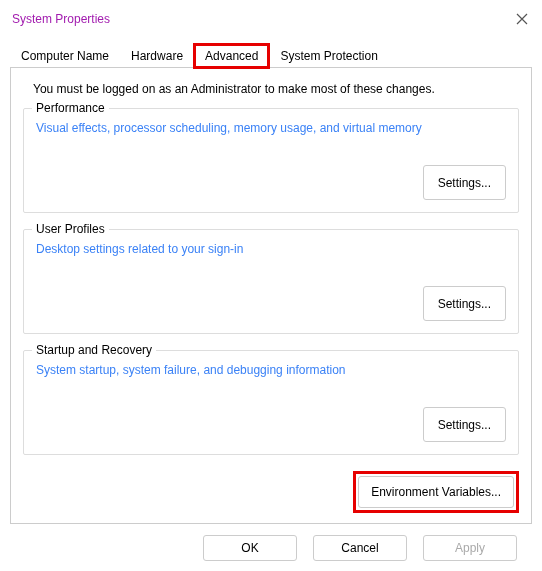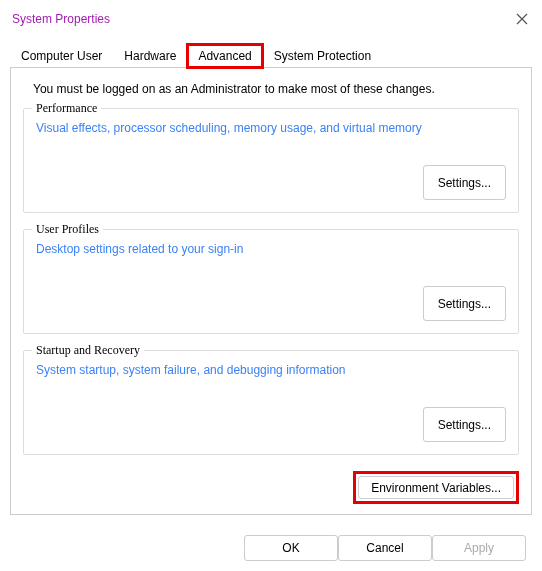--- a/index.html
+++ b/index.html
@@ -76,21 +76,20 @@
       position: relative;
     }
     .groupbox-title {
       position: absolute;
       top: -8px;
       left: 8px;
       background: #fff;
       padding: 0 4px;
       font-size: 12px;
       color: #000;
-      font-family: Liberation Serif, serif;
     }
     .groupbox-desc {
       font-size: 12px;
       color: #3b82f6;
       margin-top: 2px;
     }
     .groupbox-btnrow {
       display: flex;
       justify-content: flex-end;
       margin-top: 30px;
@@ -106,60 +105,60 @@
       cursor: pointer;
       color: #000;
     }
     .btn.disabled { color: #aaa; cursor: default; text-align: center; }
     .env-row {
       display: flex;
       justify-content: flex-end;
       margin-top: 10px;
     }
     .env-btn {
-      height: 23px;
+      height: 32px;
       padding: 0 12px;
       background: #fff;
       border: 1px solid #ccc;
       border-radius: 3px;
       font-size: 12px;
       cursor: pointer;
       color: #000;
     }
     .env-highlight {
       border: 3px solid #e60000;
       padding: 2px;
       display: inline-block;
     }
     .dialog-buttons {
       position: absolute;
       bottom: 10px;
-      right: 16px;
-      display: flex;
-      gap: 0;
+      right: 25px;
+      display: flex;
+      gap: 16px;
     }
     .dialog-buttons .btn {
       min-width: 94px;
       height: 26px;
     }
   </style>
 </head>
 <body>
 
 <div class="titlebar">
   <span class="titlebar-title">System Properties</span>
   <div class="close-btn">
     <svg viewBox="0 0 12 12">
         <path d="M1 1 L11 11 M11 1 L1 11" stroke="#555" stroke-width="1.2" fill="none"></path>
       </svg>
   </div>
 </div>
 
 <div class="tabs">
-  <div class="tab">Computer User</div>
+  <div class="tab">Computer Name</div>
   <div class="tab">Hardware</div>
   <div class="tab active highlighted">Advanced</div>
   <div class="tab">System Protection</div>
 </div>
 
 <div class="tab-panel">
   <div class="admin-note">You must be logged on as an Administrator to make most of these changes.</div>
 
   <div class="groupbox">
     <div class="groupbox-title">Performance</div>

